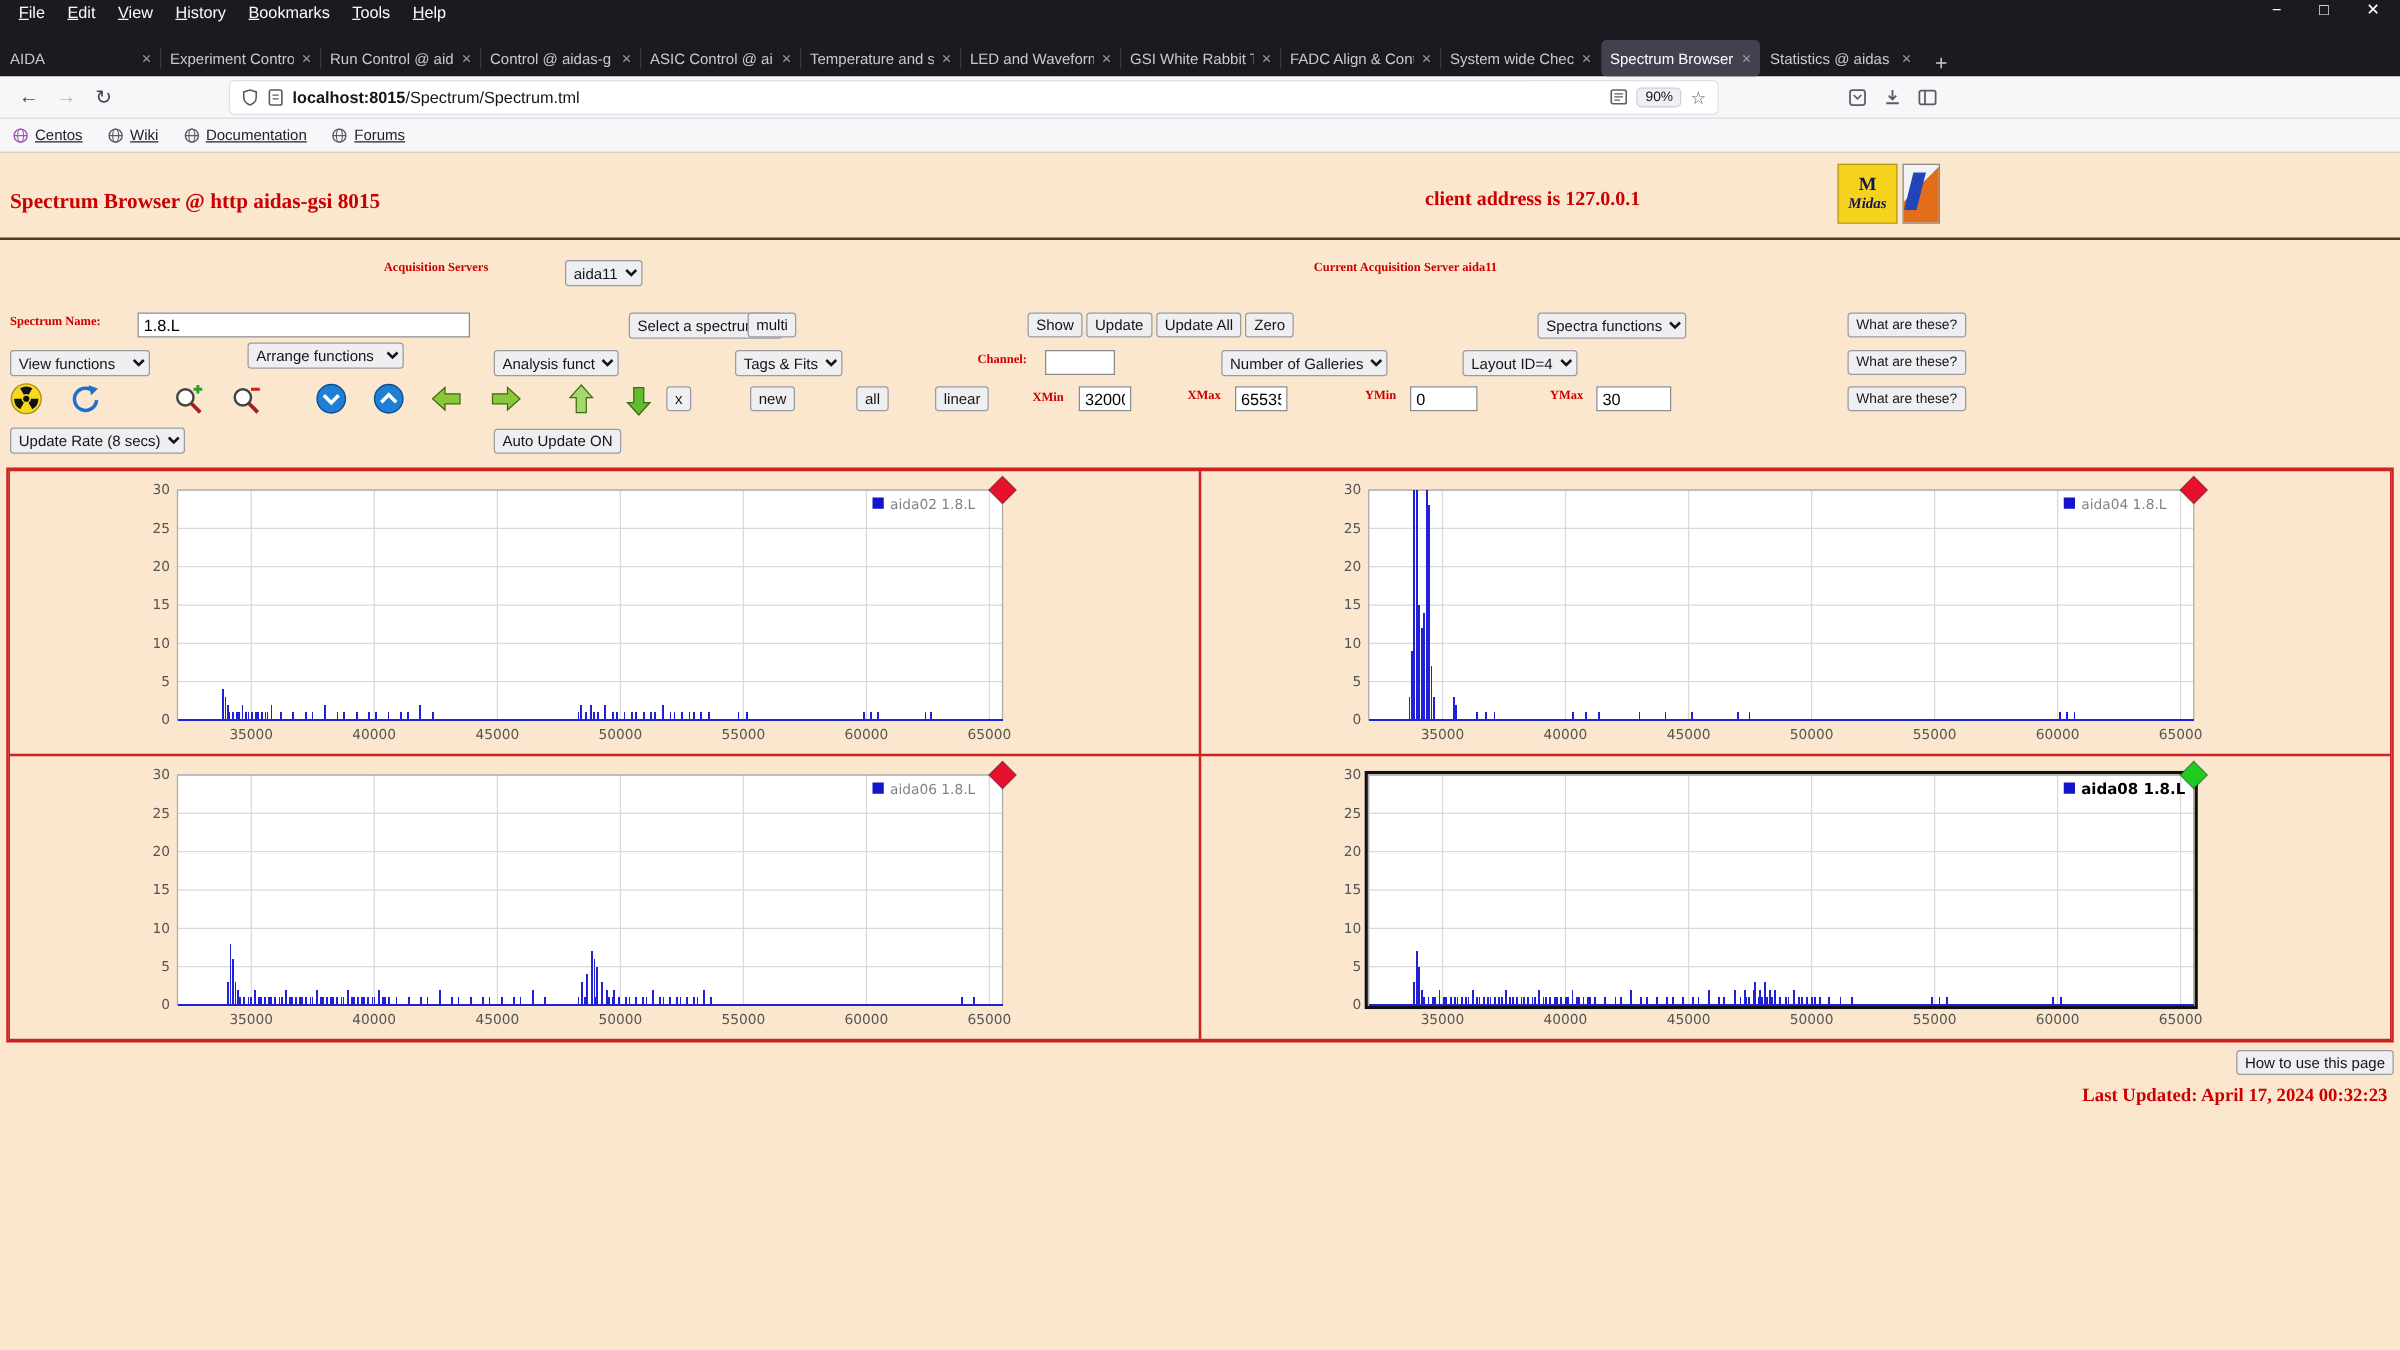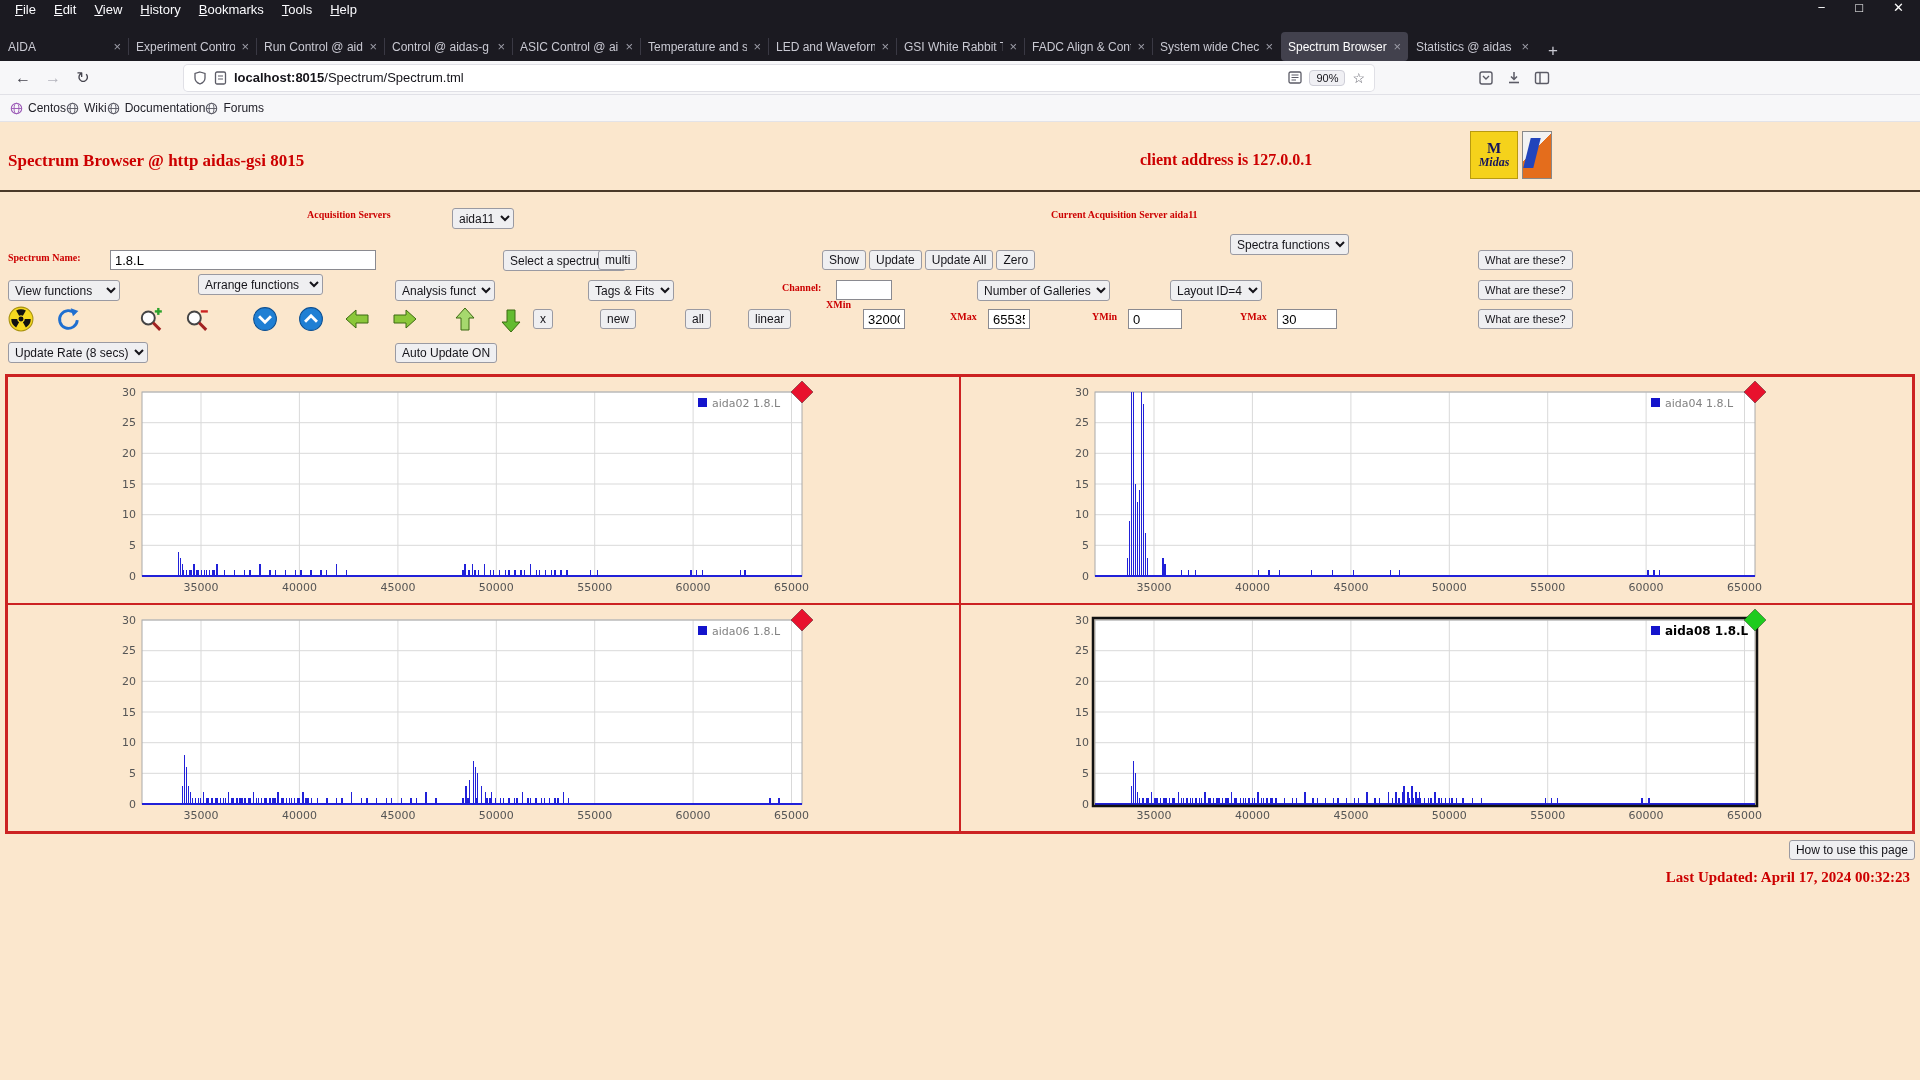--- a/index.html
+++ b/index.html
@@ -197,21 +197,21 @@
       <path d="M3 12.5 H13" stroke="#5b5b66" stroke-width="1.6"></path>
     </svg>
     <svg width="16" height="16" viewBox="0 0 16 16">
       <rect x="1.5" y="2.5" width="13" height="11" rx="1.5" fill="none" stroke="#5b5b66" stroke-width="1.4"></rect>
       <line x1="6" y1="2.5" x2="6" y2="13.5" stroke="#5b5b66" stroke-width="1.4"></line>
     </svg>
   </div>
 </div>
 
 <div class="bookmarksbar">
-  <div id="bookmarks" style="display:flex;">
+  <div id="bookmarks" style="display:flex;gap:20px;text-decoration:underline;">
       <span class="bm-item">
         <svg width="13" height="13" viewBox="0 0 14 14">
           <circle cx="7" cy="7" r="5.6" fill="none" stroke="#9b59b6" stroke-width="1.2"></circle>
           <ellipse cx="7" cy="7" rx="2.6" ry="5.6" fill="none" stroke="#9b59b6" stroke-width="1"></ellipse>
           <line x1="1.4" y1="7" x2="12.6" y2="7" stroke="#9b59b6" stroke-width="1"></line>
         </svg>
         <span>Centos</span>
       </span>
       <span class="bm-item">
         <svg width="13" height="13" viewBox="0 0 14 14">
@@ -267,21 +267,21 @@
     <select class="ctl" style="left:503px; top:58px;">
       <option>Select a spectrum</option>
     </select>
     <button class="ctl" style="left:598px; top:58px;">multi</button>
     <div class="ctl btn-group" style="left:822px; top:58px;">
       <button>Show</button>
       <button>Update</button>
       <button>Update All</button>
       <button>Zero</button>
     </div>
-    <select class="ctl" style="left:1230px; top:42px;">
+    <select class="ctl" style="left:1230px; top:58px;">
       <option>Spectra functions</option>
     </select>
     <button class="ctl" style="left:1478px; top:58px; font-size:11px;">What are these?</button>
 
     <select class="ctl" style="left:8px; top:88px; width:112px;">
       <option>View functions</option>
     </select>
     <select class="ctl" style="left:198px; top:82px; width:125px;">
       <option>Arrange functions</option>
     </select>
@@ -362,21 +362,21 @@
       <span class="icon24">
         <svg width="26" height="28" viewBox="0 0 26 28">
           <polygon points="9,4 9,16 4,16 13,26 22,16 17,16 17,4" fill="#63bb30" stroke="#3d6b12"></polygon>
         </svg>
       </span>
     </div>
     <button class="ctl" style="left:533px; top:117px;">x</button>
     <button class="ctl" style="left:600px; top:117px;">new</button>
     <button class="ctl" style="left:685px; top:117px;">all</button>
     <button class="ctl" style="left:748px; top:117px;">linear</button>
-    <span class="ctl lbl" style="left:826px; top:107px;">XMin</span>
+    <span class="ctl lbl" style="left:826px; top:121px;">XMin</span>
     <input type="text" class="ctl" style="left: 863px; top: 117px; width: 42px;" value="32000">
     <span class="ctl lbl" style="left:950px; top:119px;">XMax</span>
     <input type="text" class="ctl" style="left: 988px; top: 117px; width: 42px;" value="65535">
     <span class="ctl lbl" style="left:1092px; top:119px;">YMin</span>
     <input type="text" class="ctl" style="left: 1128px; top: 117px; width: 54px;" value="0">
     <span class="ctl lbl" style="left:1240px; top:119px;">YMax</span>
     <input type="text" class="ctl" style="left: 1277px; top: 117px; width: 60px;" value="30">
     <button class="ctl" style="left:1478px; top:117px; font-size:11px;">What are these?</button>
 
     <select class="ctl" style="left:8px; top:150px;">

